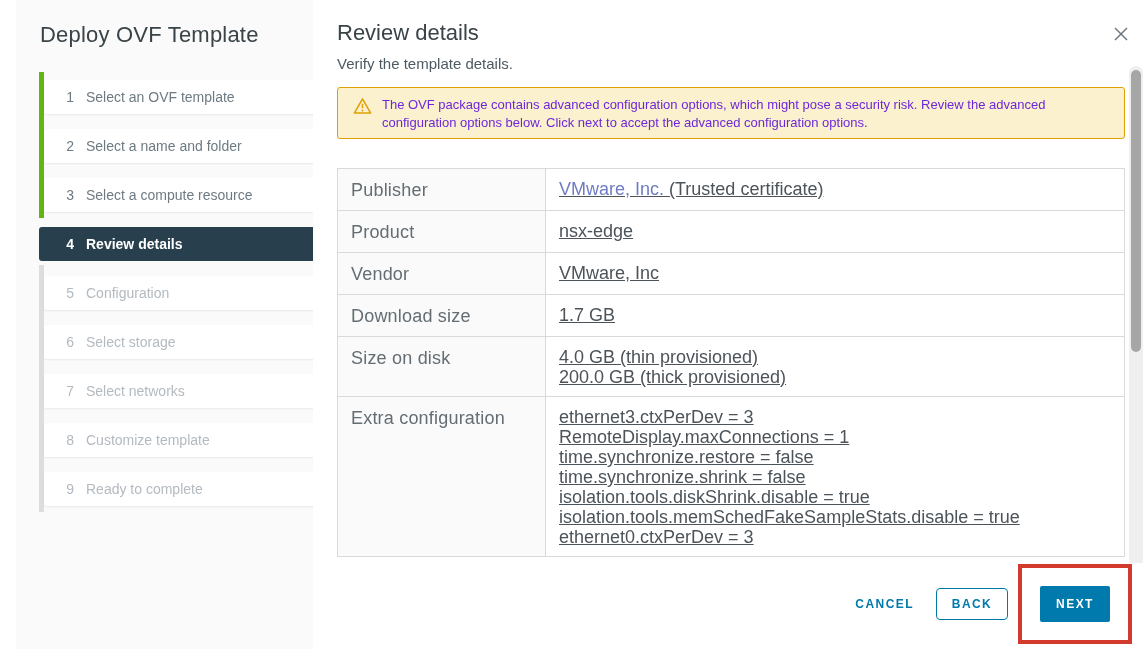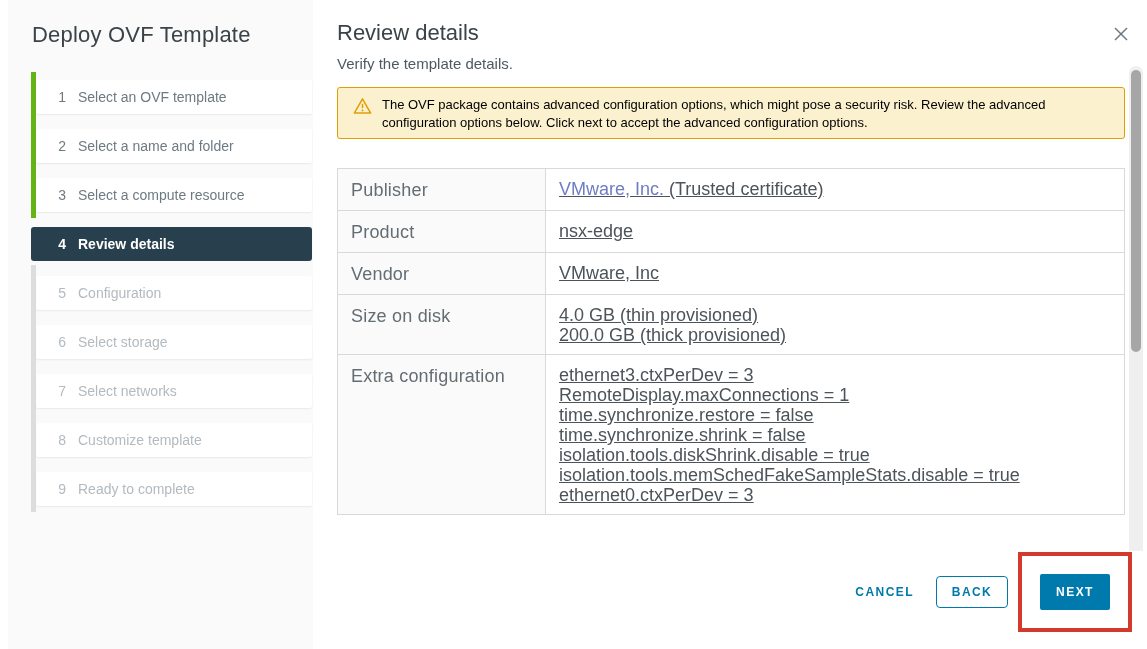--- a/index.html
+++ b/index.html
@@ -1,21 +1,21 @@
 <!DOCTYPE html>
 <html style="--accent-blue: #0079ad; --progress-green: #62b515; --active-step-bg: #28404d; --warning-bg: #fbf1ce; --warning-border: #dfa006; --link-blue: #6f7cc3; --highlight-red: #d23a2e;"><head>
 <meta charset="utf-8">
 <style>
   * { margin:0; padding:0; box-sizing:border-box; }
   html,body { width:1147px; height:649px; overflow:hidden; background:#fff;
     font-family:"Liberation Sans","DejaVu Sans",sans-serif; }
   .dialog { position:relative; width:1147px; height:649px; background:#fff; }
 
   
-  .sidebar { position:absolute; left:8px; top:0; width:313px; height:649px;
+  .sidebar { position:absolute; left:16px; top:0; width:313px; height:649px;
     background:#fafafa; border-right:1px solid #e4e4e4; }
   .dialog-title { padding:22px 0 0 24px; font-size:22px; font-weight:400;
     color:#3a4347; letter-spacing:.2px; }
   .steps { position:relative; margin:32px 8px 0 23px; }
   .bar { position:absolute; left:0; width:5px; }
   .bar-completed { top:-8px; height:146px; background:var(--progress-green,#62b515); }
   .bar-pending { top:185px; height:247px; background:#dcdddd; }
   .step { position:relative; height:34px; margin:0 0 15px 5px; background:#fff;
     box-shadow:0 1px 2px rgba(0,0,0,.07); display:flex; align-items:center;
     padding-left:18px; font-size:14px; border-radius:2px; }
@@ -33,38 +33,38 @@
     cursor:pointer; }
   .close-btn svg { display:block; }
 
   .scrollview { position:absolute; top:66px; left:24px; right:22px; bottom:82px;
     overflow:hidden; }
 
   .banner { margin-top:21px; display:flex; align-items:flex-start;
     background:var(--warning-bg,#fbf1ce); border:1px solid var(--warning-border,#dfa006);
     border-radius:3px; padding:6px 12px; min-height:48px; }
   .banner .w-icon { flex:0 0 auto; margin:3px 10px 0 3px; }
-  .banner .w-text { font-size:13px; line-height:18px; color:#000000; padding-top:2px; }
+  .banner .w-text { font-size:13px; line-height:18px; color:#6d28d9; padding-top:2px; }
 
   table.details { width:100%; margin-top:29px; border-collapse:collapse;
     border:1px solid #d2d2d2; }
   table.details td { border:1px solid #d9d9d9; vertical-align:top; font-size:18px; }
   td.cell-label { width:208px; background:#fafafa; color:#636d73;
     padding:11px 8px 9px 13px; letter-spacing:.2px; }
   td.cell-value { color:#4c545a; padding:10px 10px 9px 13px;text-decoration:underline; }
   .val-line { line-height:20px; }
   .val-link { color:var(--link-blue,#6f7cc3); cursor:pointer; }
 
   .vscrollbar { position:absolute; top:66px; right:4px; width:14px; height:501px;
     background:#efefef; border-radius:7px; }
   .vscrollbar .thumb { position:absolute; top:4px; left:2px; width:10px; height:282px;
     background:#a6a6a6; border-radius:5px; cursor:pointer; }
 
   
-  .footer { position:absolute; left:0; right:0; bottom:16px; height:82px; background:#fff;
+  .footer { position:absolute; left:0; right:0; bottom:4px; height:82px; background:#fff;
     display:flex; align-items:center; justify-content:flex-end; padding-right:15px; }
   .btn { font-family:inherit; font-size:12px; font-weight:bold; letter-spacing:.12em;
     cursor:pointer; }
   .btn-link { background:none; border:none; color:var(--accent-blue,#0079ad);
     margin-right:22px; }
   .btn-outline { background:#fff; border:1px solid var(--accent-blue,#0079ad);
     border-radius:4px; color:var(--accent-blue,#0079ad); width:72px; height:32px;
     margin-right:10px; }
   .next-wrap { display:inline-flex; border:4px solid var(--highlight-red,#d23a2e);
     padding:18px; }
@@ -156,20 +156,26 @@
                 <div class="val-line">nsx-edge</div>
               </td>
             </tr>
             <tr>
               <td class="cell-label">Vendor</td>
               <td class="cell-value">
                 <div class="val-line">VMware, Inc</div>
               </td>
             </tr>
             <tr>
+              <td class="cell-label">Download size</td>
+              <td class="cell-value">
+                <div class="val-line">1.7 GB</div>
+              </td>
+            </tr>
+            <tr>
               <td class="cell-label">Size on disk</td>
               <td class="cell-value">
                 <div class="val-line">4.0 GB (thin provisioned)</div>
                 <div class="val-line">200.0 GB (thick provisioned)</div>
               </td>
             </tr>
             <tr>
               <td class="cell-label">Extra configuration</td>
               <td class="cell-value">
                 <div class="val-line">ethernet3.ctxPerDev = 3</div>

